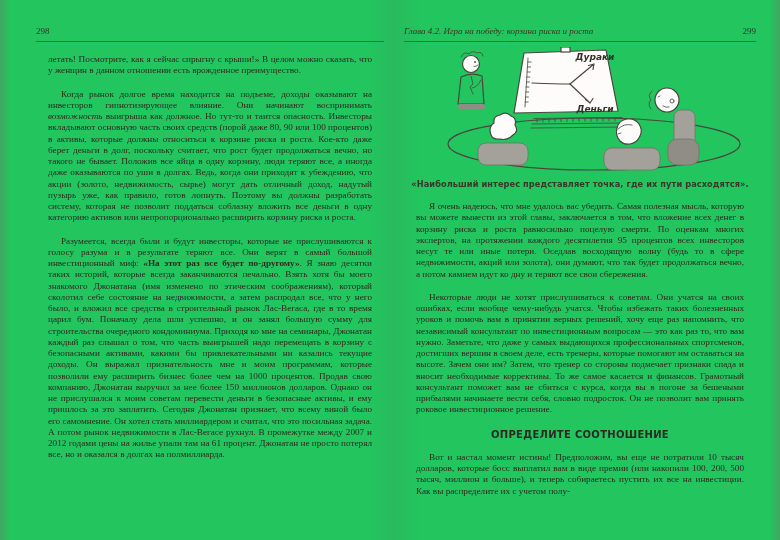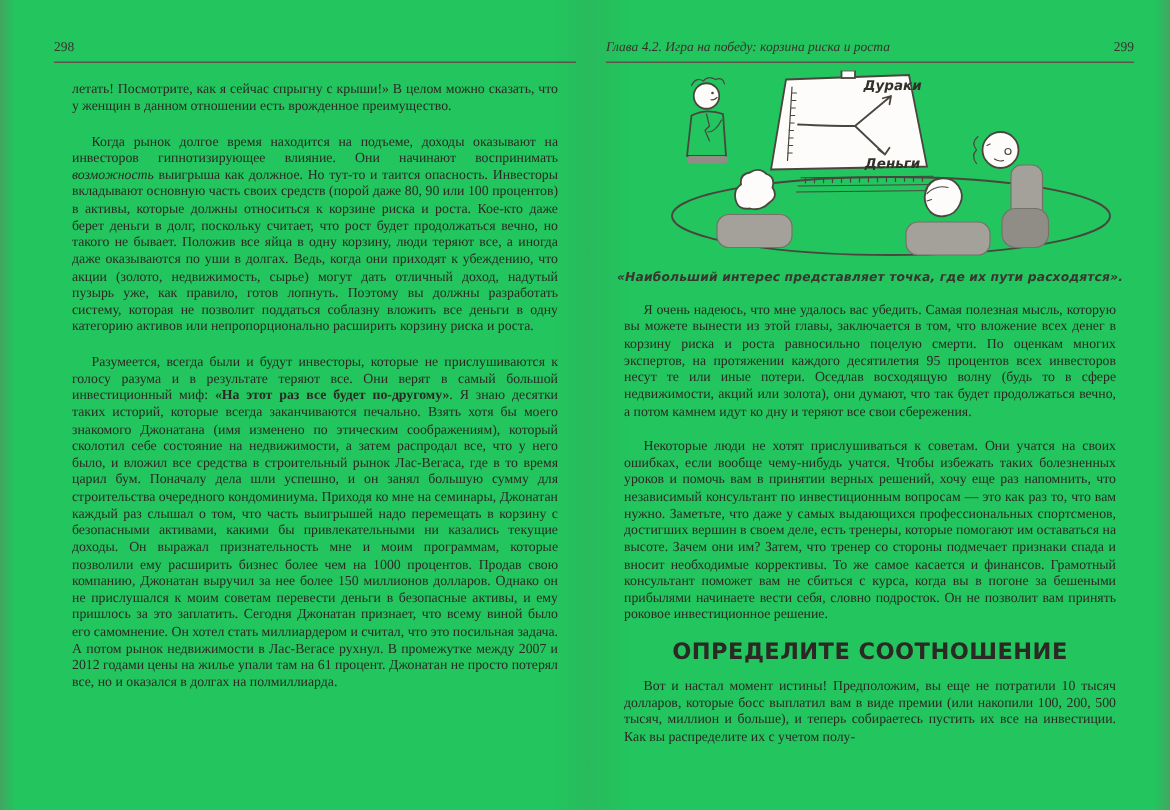--- a/index.html
+++ b/index.html
@@ -24,27 +24,27 @@
   .italic{font-style:italic;}
   .rule{border-top:1px solid #5a564c;margin-top:2px;}
   .body{margin-top:9px;font-size:9.2px;line-height:11.25px;text-align:justify;hyphens:auto;}
   .body p{margin:12px;}
   .indent{text-indent:13px;}
   .noindent{text-indent:0;}
   .em-i{font-style:italic;}
   .bold{font-weight:bold;}
   .cartoon{margin:5px 0 0 30px;width:312px;height:130px;}
   .caption{
-    font-family:"DejaVu Sans",sans-serif;font-style:italic;font-weight:bold;
+    font-family:"DejaVu Sans",sans-serif;font-weight:bold;
     font-size:8.2px;text-align:center;color:#3a362f;margin-top:2px;letter-spacing:0.1px;
   }
   .right .body{margin-top:9px;}
   .section-heading{
     font-family:"DejaVu Sans","Liberation Sans",sans-serif;font-weight:bold;
-    font-size:15px;text-align:center;letter-spacing:0.3px;margin:13px 0 7px 0;color:#2c2924;
+    font-size:10px;text-align:center;letter-spacing:0.3px;margin:13px 0 7px 0;color:#2c2924;
     text-indent:0;
   }
   svg .stroke{fill:none;stroke:#4a463f;stroke-width:1.2;stroke-linecap:round;stroke-linejoin:round;}
   svg .thin{fill:none;stroke:#4a463f;stroke-width:0.8;stroke-linecap:round;}
   svg .paper{fill:#fdfcfa;stroke:#4a463f;stroke-width:1.2;}
   svg .chair{fill:#a3a199;stroke:#75726a;stroke-width:0.8;}
   svg .chair-dark{fill:#8f8d85;stroke:#75726a;stroke-width:0.8;}
   svg .cartoon-label{
     font-family:"DejaVu Sans",sans-serif;font-weight:bold;font-style:italic;
     font-size:9px;fill:#33302a;

